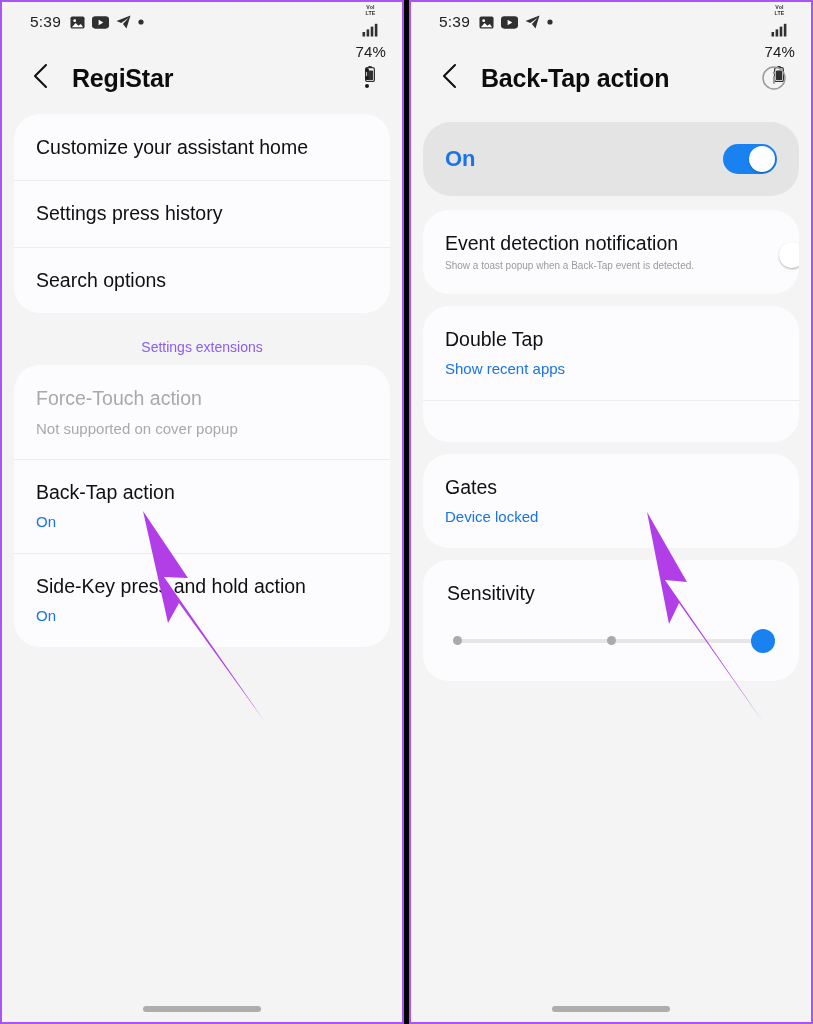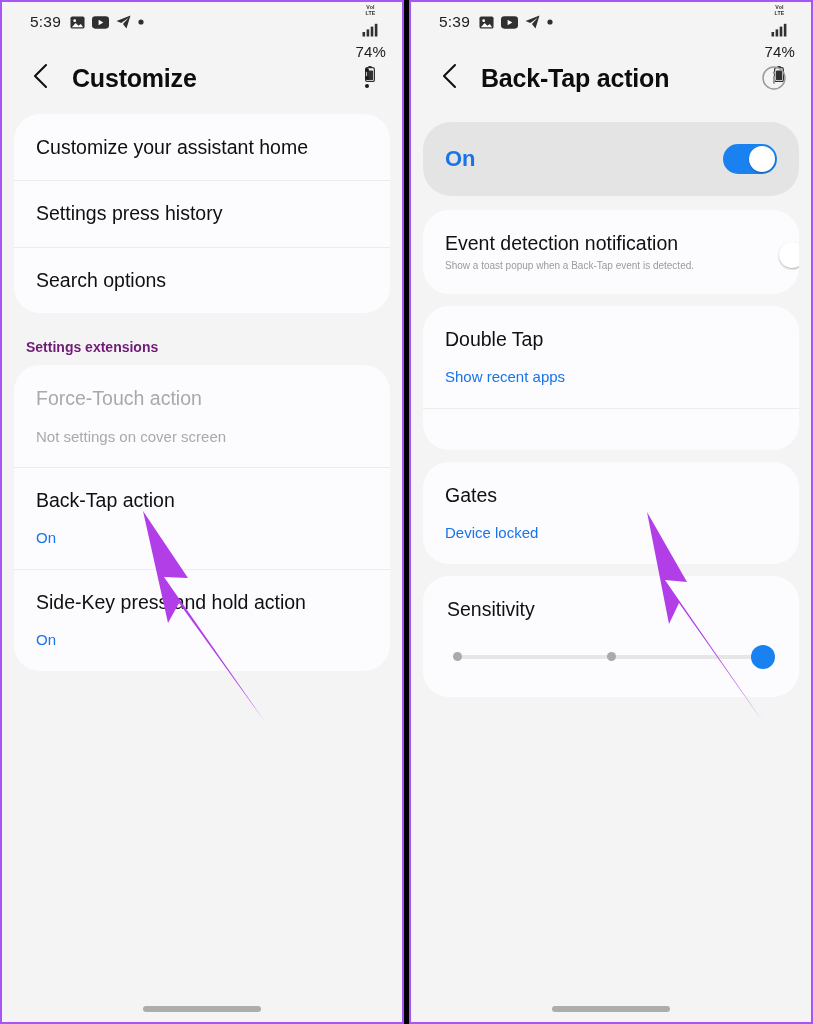--- a/index.html
+++ b/index.html
@@ -82,26 +82,27 @@
   .row + .row::before {
     content:"";
     position:absolute; left:0; right:0; top:0;
     height:1px; background:#ececec;
   }
   .row-title {
     font-size:19.5px; color:#101010; line-height:1.25;
   }
   .row-title.dim { color:#a9a9a9; }
   .row-sub {
-    font-size:15px; color:#1a73e8; margin-top:16px; line-height:1.3;
+    font-size:15px; color:#1a73e8; margin-top:8px; line-height:1.3;
   }
   .row-sub.gray { color:#a9a9a9; }
   .section-label {
-    font-size:14px; color:#701a75; font-weight:bold;
+    font-size:14px; color:#8b5cf6; font-weight:normal;
     padding:14px 24px 10px 24px;
+    text-align:center;
   }
 
   
   .master {
     background:#e4e4e4;
     border-radius:28px;
     margin:8px 12px 14px 12px;
     height:74px;
     display:flex; align-items:center;
     padding:0 22px;
@@ -236,21 +237,21 @@
     </div>
 
     <div class="header">
       <span class="hdr-back">
         <span>
           <svg width="22" height="26" viewBox="0 0 22 26">
               <path d="M16 2L5 13l11 11" stroke="#101010" stroke-width="2.1" fill="none" stroke-linecap="round" stroke-linejoin="round"></path>
             </svg>
         </span>
       </span>
-      <span class="hdr-title">Customize</span>
+      <span class="hdr-title">RegiStar</span>
       <span class="hdr-spacer"></span>
       <span class="hdr-dots">
         <i></i>
         <i></i>
         <i></i>
       </span>
     </div>
 
     <div class="card">
       <div class="row">
@@ -262,21 +263,21 @@
       <div class="row">
         <div class="row-title">Search options</div>
       </div>
     </div>
 
     <div class="section-label">Settings extensions</div>
 
     <div class="card">
       <div class="row">
         <div class="row-title dim">Force-Touch action</div>
-        <div class="row-sub gray">Not settings on cover screen</div>
+        <div class="row-sub gray">Not supported on cover popup</div>
       </div>
       <div class="row">
         <div class="row-title">Back-Tap action</div>
         <div class="row-sub">On</div>
       </div>
       <div class="row">
         <div class="row-title">Side-Key press and hold action</div>
         <div class="row-sub">On</div>
       </div>
     </div>

